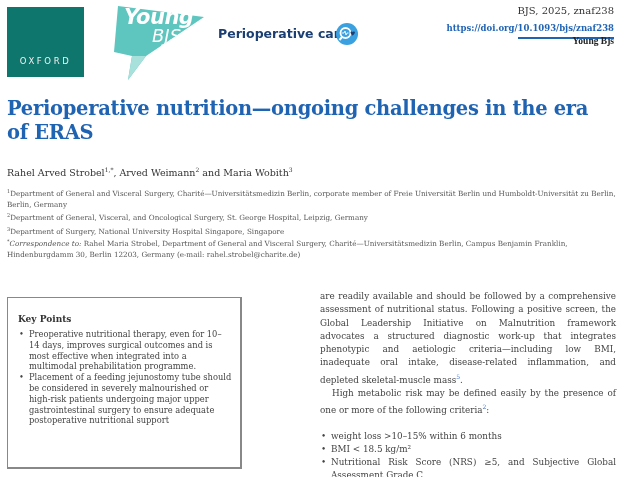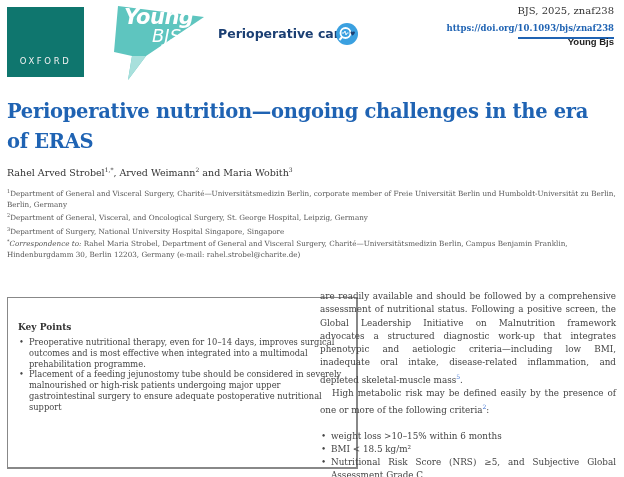--- a/index.html
+++ b/index.html
@@ -36,48 +36,48 @@
       position: absolute; right: 10px; top: 5px;
       font-family: "DejaVu Serif", serif; font-size: 10px; color: #333;
       padding-bottom: 21px; border-bottom: 2.5px solid #1f63b3;
     }
     .doi {
       position: absolute; right: 10px; top: 23px;
       font-family: "DejaVu Serif", serif; font-size: 8.5px; font-weight: bold; color: #1f63b3;
     }
     .journal-name {
       position: absolute; right: 10px; top: 36px;
-      font-family: Liberation Sans, sans-serif; font-size: 9.5px; font-weight: bold; color: #222;
+      font-family: Liberation Serif, serif; font-size: 9.5px; font-weight: bold; color: #222;
     }
 
     .title {
       position: absolute; left: 7px; top: 97px; width: 600px;
-      font-family: "DejaVu Serif", serif; font-size: 19.5px; line-height: 30px; color: #1f63b3;
+      font-family: "DejaVu Serif", serif; font-size: 19.5px; line-height: 24px; color: #1f63b3;
       letter-spacing: -0.3px;
     }
     .authors {
       position: absolute; left: 7px; top: 166px;
       font-size: 9.5px; color: #333;
     }
     .authors sup { font-size: 6px; }
     .affiliations {
       position: absolute; left: 7px; top: 186px; width: 610px;
       font-size: 7.2px; line-height: 11px; color: #555;
     }
     .affiliations sup { font-size: 5px; }
     .correspondence {
       position: absolute; left: 7px; top: 236px; width: 610px;
       font-size: 7.2px; line-height: 11px; color: #555;
     }
     .correspondence sup { font-size: 5px; }
 
     .keypoints {
-      position: absolute; left: 7px; top: 297px; width: 351px; height: 172px;
+      position: absolute; left: 7px; top: 297px; width: 235px; height: 172px;
       border: 1px solid #888; border-right: 2px solid #888; border-bottom: 2px solid #888;
-      padding: 24px 8px 0 10px;
+      padding: 16px 8px 0 10px;
     }
     .keypoints-title { font-size: 9px; font-weight: bold; color: #333; margin-bottom: 5px; }
     .keypoints ul { list-style: none; }
     .keypoints li {
       position: relative; padding-left: 11px;
       font-size: 8.3px; line-height: 10.8px; color: #444;
     }
     .keypoints li::before {
       content: "•"; position: absolute; left: 1px; top: 0; color: #444;
     }

